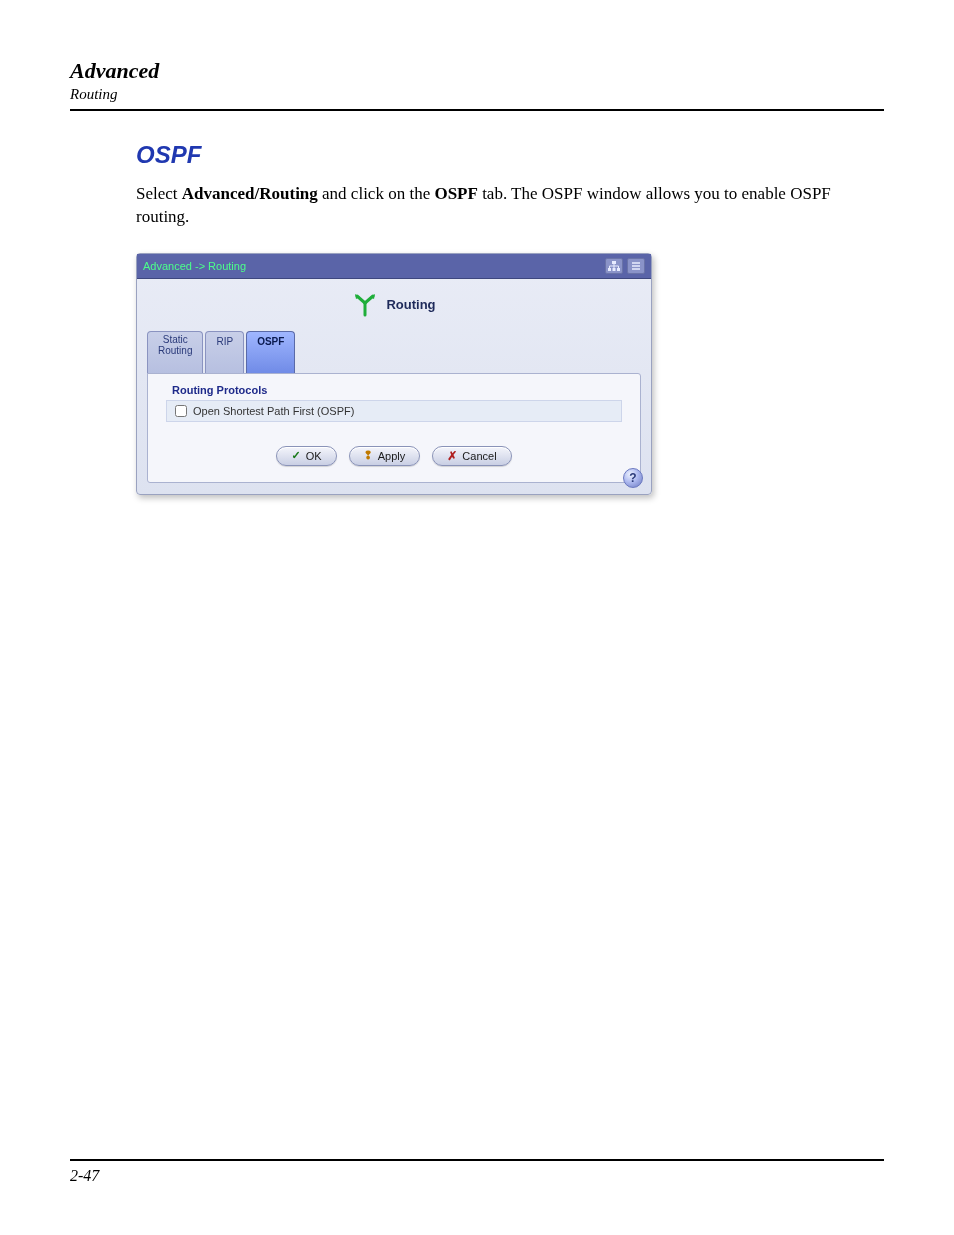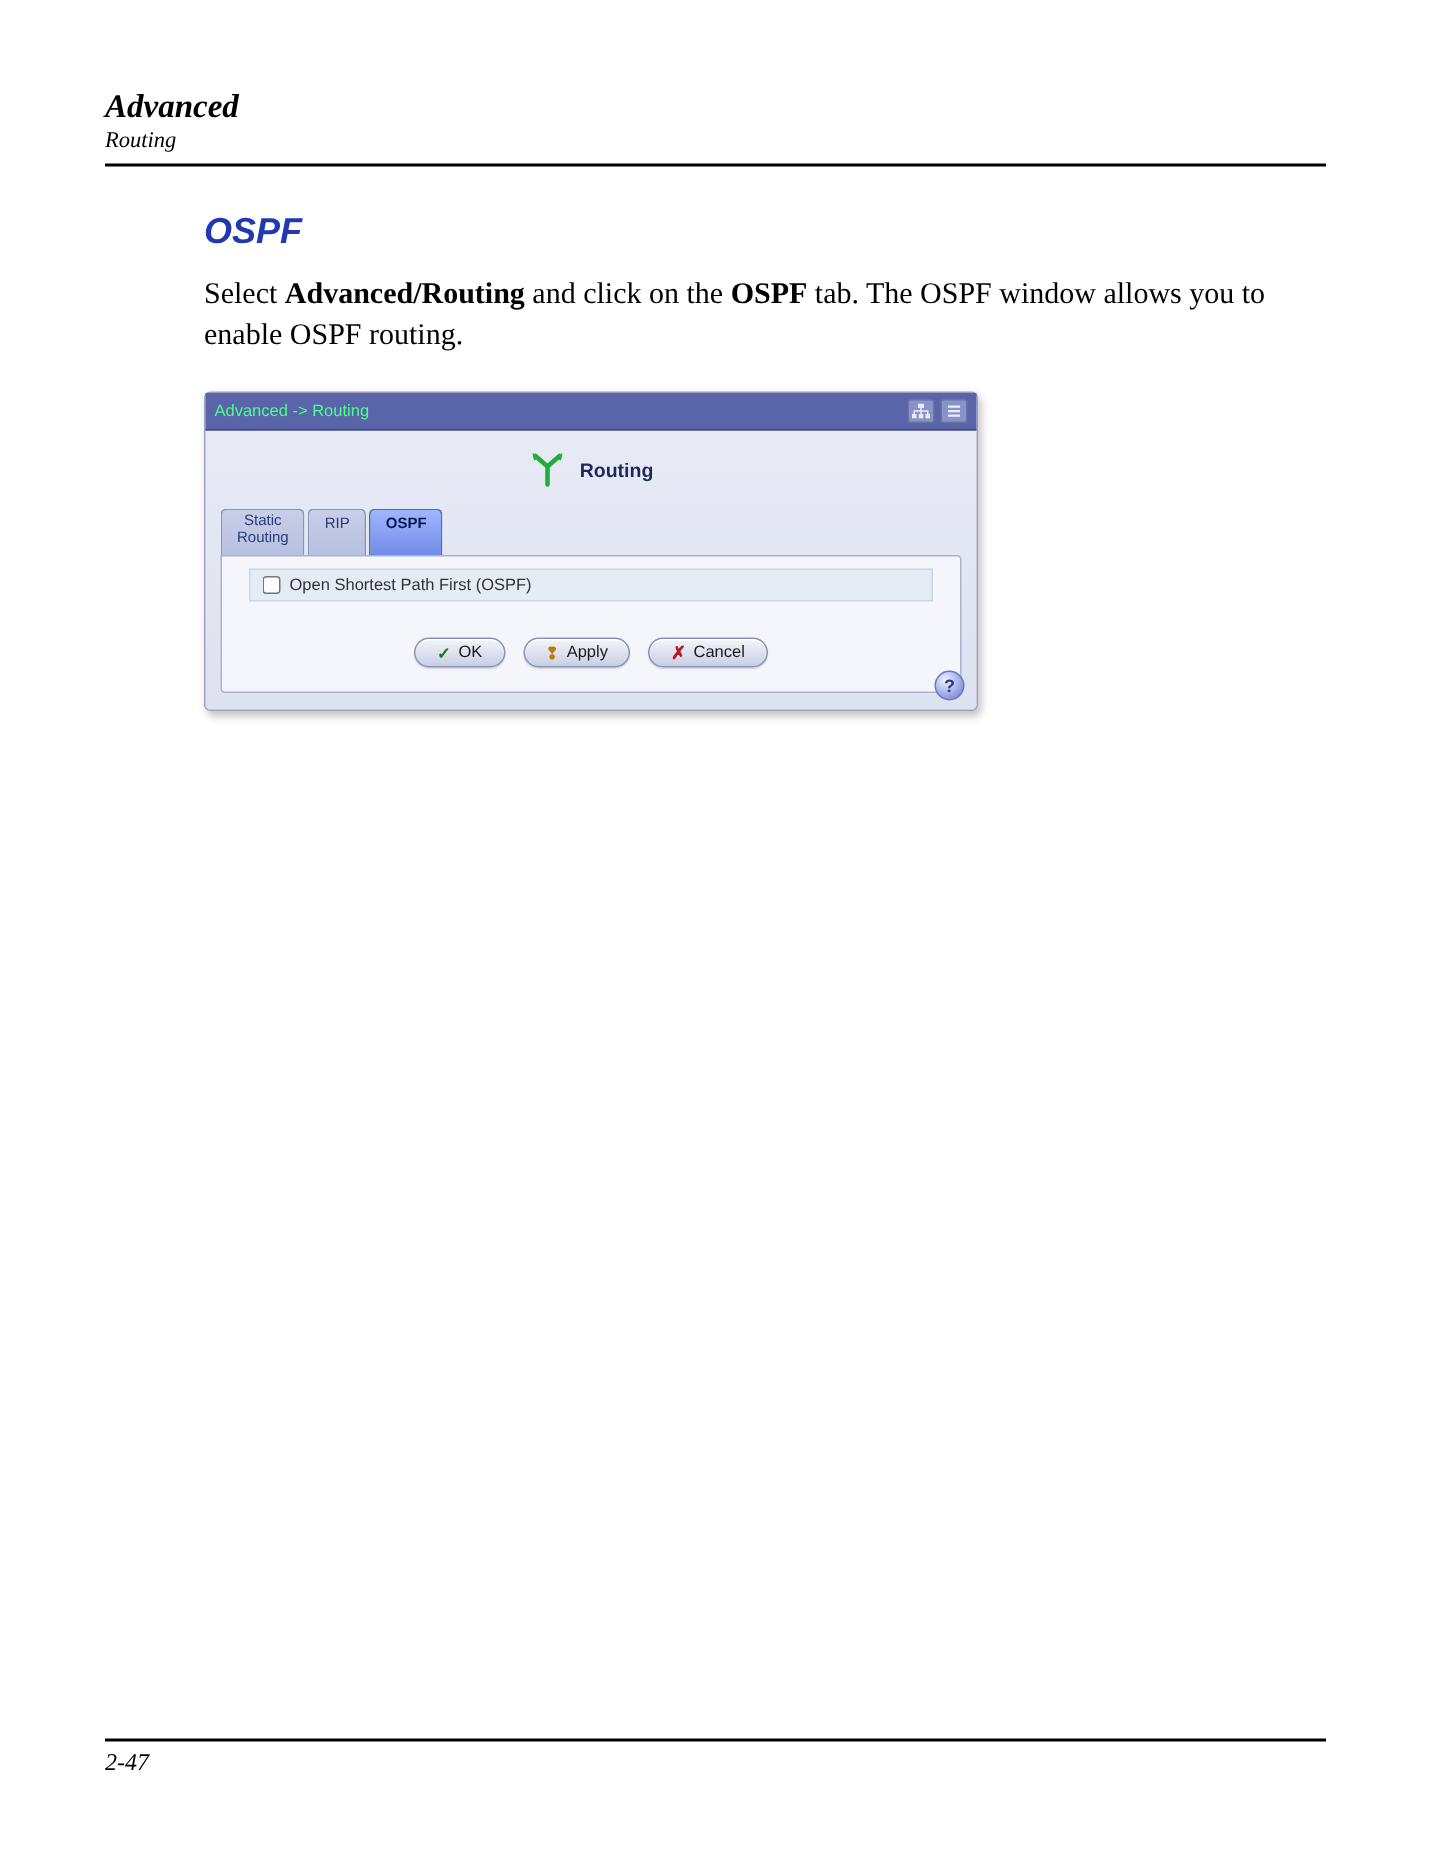--- a/index.html
+++ b/index.html
@@ -21,21 +21,21 @@
   
   .content { margin-left: 66px; margin-right: 10px; margin-top: 30px; }
   .h-ospf {
     font-family: Arial, Helvetica, sans-serif;
     font-weight: bold;
     font-style: italic;
     color: #2038b0;
     font-size: 24px;
     margin-bottom: 14px;
   }
-  .para { font-size: 20px; line-height: 1.35; }
+  .para { font-size: 17px; line-height: 1.35; }
   .para b { font-weight: bold; }
 
   
   .shot-wrap { margin-top: 24px; }
   .shot {
     width: 516px;
     background: linear-gradient(#e9ecf6, #dde2f0);
     border: 1px solid #9aa2c0;
     border-radius: 4px;
     box-shadow: 2px 3px 6px rgba(0,0,0,0.25);
@@ -81,21 +81,21 @@
     font-size: 10px;
     color: #2a3a7a;
     padding: 4px 10px 4px 10px;
     border: 1px solid #8a93c0;
     border-bottom: none;
     border-radius: 4px 4px 0 0;
     background: linear-gradient(#c8cfe8, #b6bfe0);
     line-height: 1.1;
     text-align: center;
   }
-  .tab.twoline { padding-top: 2px; padding-bottom: 7px; }
+  .tab.twoline { padding-top: 2px; padding-bottom: 18px; }
   .tab.active {
     background: linear-gradient(#9fb6ff, #6f8ae6);
     color: #0a1a50;
     font-weight: bold;
     border-color: #5a6aa8;
   }
   .tabbody {
     margin: 0 10px;
     border: 1px solid #aab2d0;
     background: #f5f6fb;
@@ -224,20 +224,21 @@
         <div class="tabs">
           <div class="tab twoline">
             <div>Static</div>
             <div>Routing</div>
           </div>
           <div class="tab">RIP</div>
           <div class="tab active">OSPF</div>
         </div>
 
         <div class="tabbody">
+          <div class="section-title">Routing Protocols</div>
           <label class="proto-row">
             <input type="checkbox" style="">
             <span>Open Shortest Path First (OSPF)</span>
           </label>
 
           <div class="btnrow">
             <button type="button" class="pill">
               <span class="ico ok">✓</span>
               <span>OK</span>
             </button>

